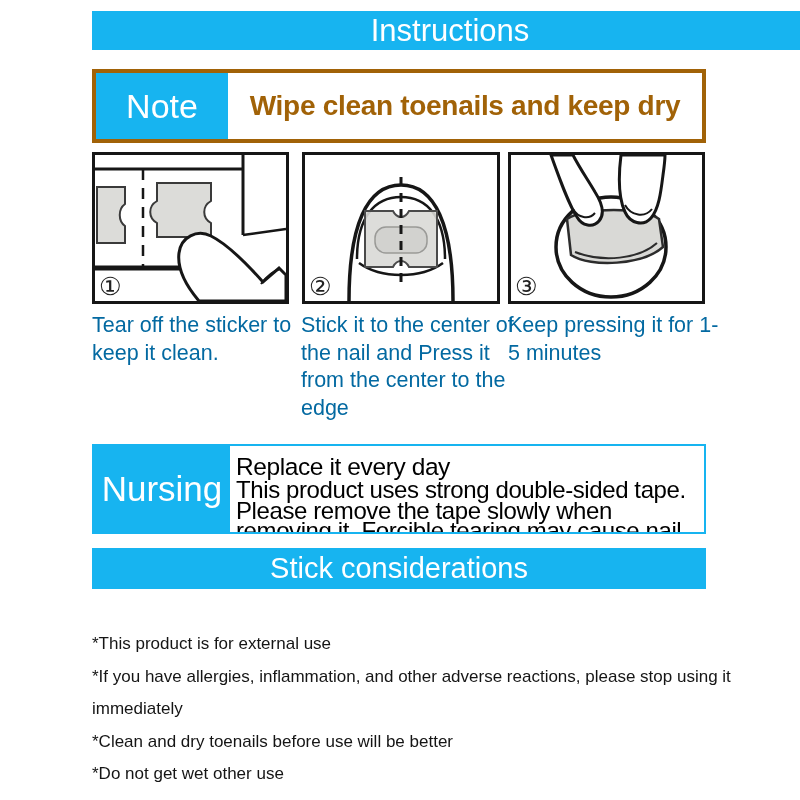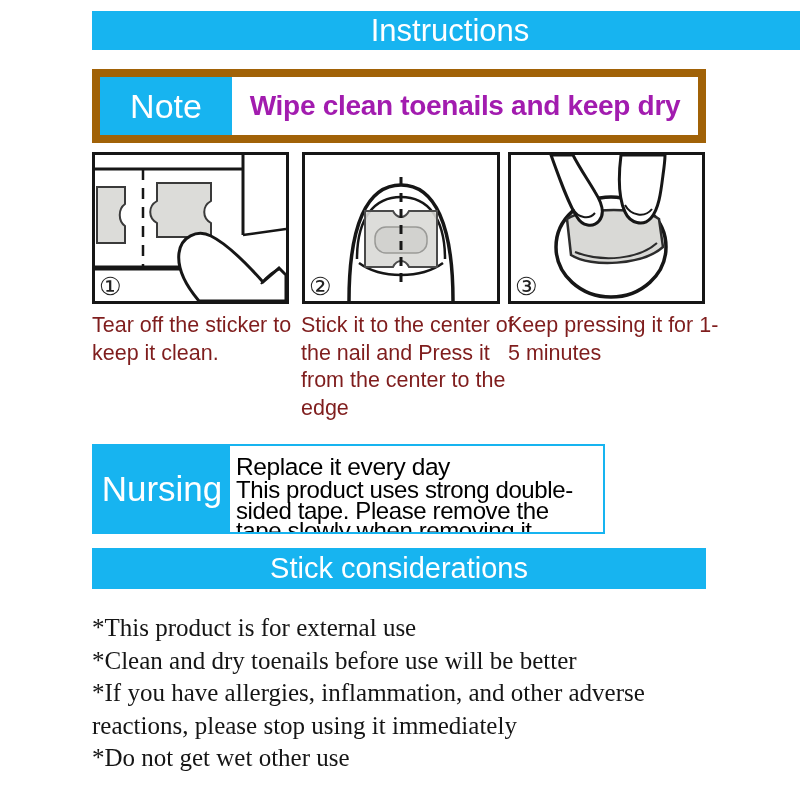--- a/index.html
+++ b/index.html
@@ -9,51 +9,51 @@
   }
   .abs{position:absolute;box-sizing:border-box;}
 
   
   .banner{
     background:#17b4f0;color:#ffffff;display:flex;align-items:center;justify-content:center;
   }
   #banner-top{left:92px;top:11px;width:716px;height:39px;font-size:31px;}
 
   
-  #note-row{left:92px;top:69px;width:614px;height:74px;border:8px solid #a16207;display:flex;background:#ffffff;}
+  #note-row{left:92px;top:69px;width:614px;height:74px;border:4px solid #a16207;display:flex;background:#ffffff;}
   #note-label{width:132px;background:#17b4f0;color:#ffffff;font-size:34px;display:flex;align-items:center;justify-content:center;}
-  #note-text{flex:1;display:flex;align-items:center;justify-content:center;color:#a21caf;font-size:28px;font-weight:bold;letter-spacing:-0.3px;}
+  #note-text{flex:1;display:flex;align-items:center;justify-content:center;color:#a16207;font-size:28px;font-weight:bold;letter-spacing:-0.3px;}
 
   
   .panel{top:152px;height:152px;border:3px solid #161616;background:#ffffff;}
   #panel-1{left:92px;width:197px;}
   #panel-2{left:302px;width:198px;}
   #panel-3{left:508px;width:197px;}
   .panel svg{width:100%;height:100%;display:block;}
   .step-num{
     position:absolute;left:4px;bottom:2px;font-family:"DejaVu Sans", sans-serif;
     font-size:25px;color:#222;line-height:1;
   }
 
   
-  .caption{top:312px;font-size:21.5px;line-height:27.5px;color:#7f1d1d;}
+  .caption{top:312px;font-size:21.5px;line-height:27.5px;color:#0369a1;}
   #caption-1{left:92px;width:206px;}
   #caption-2{left:301px;width:216px;}
   #caption-3{left:508px;width:211px;}
 
   
-  #nursing-row{left:92px;top:444px;width:513px;height:90px;border:2px solid #17b4f0;display:flex;background:#ffffff;}
+  #nursing-row{left:92px;top:444px;width:614px;height:90px;border:2px solid #17b4f0;display:flex;background:#ffffff;}
   #nursing-label{width:136px;background:#17b4f0;color:#ffffff;font-size:35px;display:flex;align-items:center;justify-content:center;}
   #nursing-content{flex:1;padding:8px 6px;color:#000000;overflow:hidden;}
   #nursing-heading{font-size:24.5px;line-height:26px;letter-spacing:-0.4px;}
   #nursing-body{font-size:24px;line-height:20.5px;letter-spacing:-0.4px;}
 
   
   #banner-other{left:92px;top:548px;width:614px;height:41px;font-size:29px;}
-  #considerations{left:92px;top:612px;width:650px;font-size:25px;line-height:32.5px;color:#151515;font-family:Liberation Serif, serif;}
+  #considerations{left:92px;top:628px;width:650px;font-size:17px;line-height:32.5px;color:#151515;}
 </style>
 </head>
 <body>
 
 <div id="banner-top" class="abs banner">
   <span>Instructions</span>
 </div>
 
 <div id="note-row" class="abs">
   <div id="note-label">Note</div>
@@ -111,16 +111,16 @@
     <div id="nursing-body">This product uses strong double-sided tape. Please remove the tape slowly when removing it. Forcible tearing may cause nail or skin damage.</div>
   </div>
 </div>
 
 <div id="banner-other" class="abs banner">
   <span>Stick considerations</span>
 </div>
 
 <div id="considerations" class="abs">
   <div>*This product is for external use</div>
+  <div>*If you have allergies, inflammation, and other adverse reactions, please stop using it immediately</div>
   <div>*Clean and dry toenails before use will be better</div>
-  <div>*If you have allergies, inflammation, and other adverse reactions, please stop using it immediately</div>
   <div>*Do not get wet other use</div>
 </div>
 
 </body></html>

